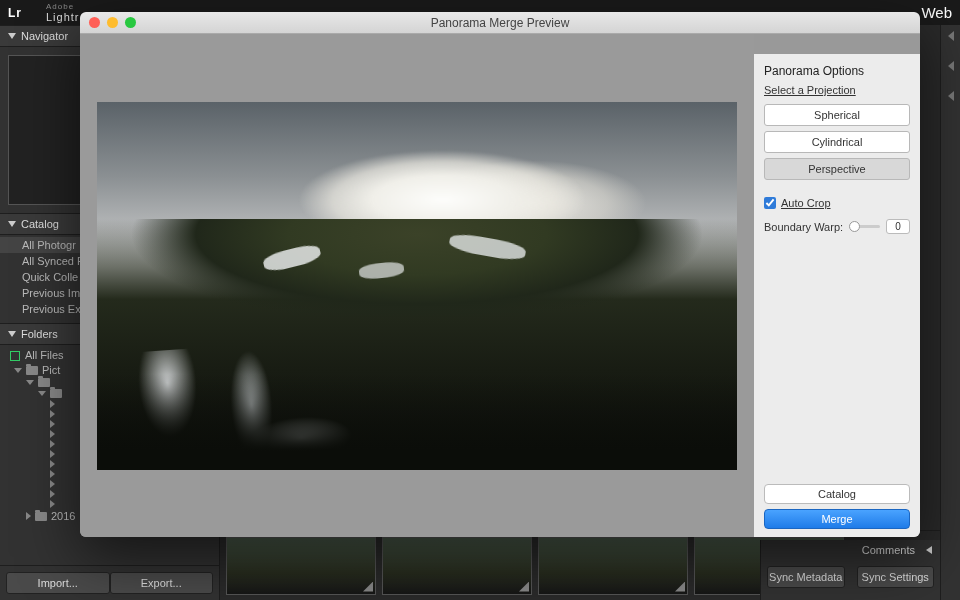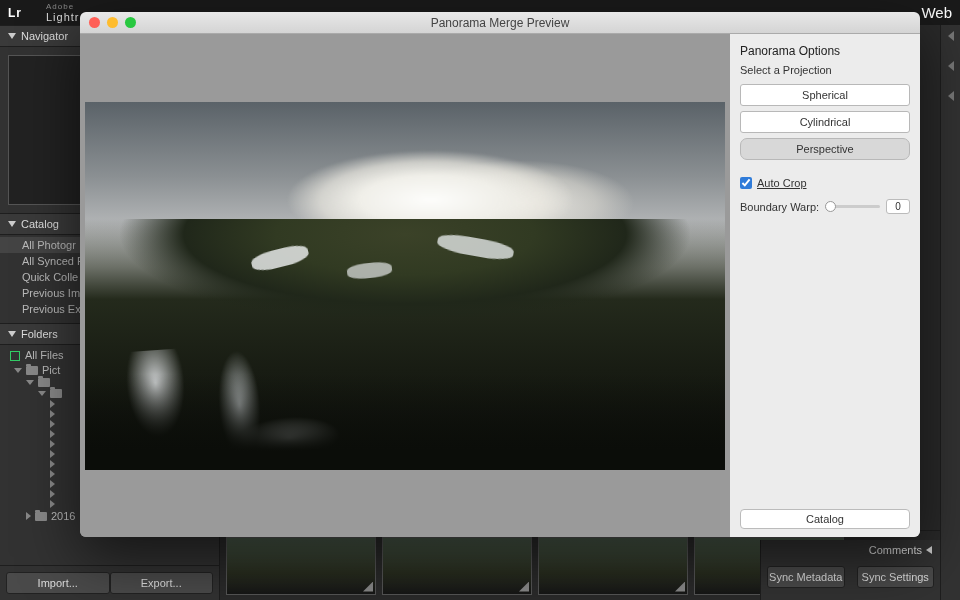--- a/index.html
+++ b/index.html
@@ -36,21 +36,21 @@
   .folder-row .count { margin-left:auto; color:#888; font-size:10px;}
 
   .lr-left-bottom { margin-top: auto; padding: 6px; display:flex; border-top:1px solid #1e1e1e;}
   .lr-btn { flex:1; background:#4a4a4a; color:#ddd; border:1px solid #222; border-radius:3px; padding:4px 0; text-align:center; font-size:11px;}
 
   .lr-filmstrip { position:absolute; bottom:0; left:0; right:0; height:70px; background:#2a2a2a; border-top:1px solid #1e1e1e; display:flex; align-items:center; padding:6px; gap:6px;}
   .thumb { width:150px; height:58px; background:linear-gradient(180deg,#4a5a4a 0%,#2a2f20 60%,#161616 100%); border:1px solid #555; position:relative;}
   .thumb::after{content:"";position:absolute;right:2px;bottom:2px;width:10px;height:10px;background:#888;clip-path:polygon(100% 0,100% 100%,0 100%);}
 
   .lr-right-panel { position:absolute; right:20px; bottom:0; width:180px; background:#323232; border-left:1px solid #1e1e1e; }
-  .lr-right-panel .hdr { display:flex; justify-content:flex-end; align-items:center; padding:4px 8px; color:#ddd; gap:4px;}
+  .lr-right-panel .hdr { display:flex; justify-content:flex-end; align-items:center; padding:4px 8px; color:#ddd; gap:11px;}
   .lr-right-panel .hdr .tri-left { width:0;height:0;border-top:4px solid transparent;border-bottom:4px solid transparent;border-right:6px solid #ccc;}
   .lr-right-bottom { padding:6px; display:flex; gap:12px;}
 
   
   .modal-shadow { position:absolute; inset:0; }
   .modal { position:absolute; left:80px; top:12px; width:840px; height:525px; background:#999; border-radius:6px; box-shadow:0 20px 60px rgba(0,0,0,0.6); display:flex; flex-direction:column; overflow:hidden;}
   .modal-titlebar { height:22px; background:linear-gradient(#e8e8e8,#d4d4d4); border-bottom:1px solid #aaa; display:flex; align-items:center; position:relative; border-radius:6px 6px 0 0;}
   .traffic { display:flex; gap:7px; padding-left:9px;}
   .tl { width:11px;height:11px;border-radius:50%; }
   .tl.red{background:#ff5f57;} .tl.yel{background:#febc2e;} .tl.grn{background:#28c840;}
@@ -68,25 +68,25 @@
   .snow1 { position:absolute; left:26%; top:40%; width:9%; height:5%; background:rgba(235,238,238,0.82); transform:rotate(-14deg); border-radius:40%; filter:blur(0.6px);}
   .snow2 { position:absolute; left:55%; top:37%; width:12%; height:5%; background:rgba(230,233,233,0.78); transform:rotate(10deg); border-radius:40%; filter:blur(0.6px);}
   .snow3 { position:absolute; left:41%; top:44%; width:7%; height:4%; background:rgba(225,228,228,0.7); transform:rotate(-6deg); border-radius:40%; filter:blur(0.6px);}
   .river { position:absolute; left:2%; top:66%; width:46%; height:30%; background:
     radial-gradient(ellipse 14% 70% at 20% 30%, #cfd2d3 0%, rgba(207,210,211,0) 70%),
     radial-gradient(ellipse 10% 70% at 48% 55%, #b6bbbc 0%, rgba(182,187,188,0) 70%),
     radial-gradient(ellipse 24% 26% at 64% 88%, #c9cccd 0%, rgba(201,204,205,0) 72%);
     transform:rotate(-4deg); filter:blur(0.5px);}
   .fore { position:absolute; left:0; right:0; bottom:0; height:26%; background:linear-gradient(180deg,rgba(12,14,10,0) 0%,#0b0d09 80%);}
 
-  .options-pane { width:190px; background:#ececec; display:flex; flex-direction:column; padding:10px 10px 8px 10px; font-size:11px; color:#333;}
+  .options-pane { width:166px; background:#ececec; display:flex; flex-direction:column; padding:10px 10px 8px 10px; font-size:11px; color:#333;margin-top:20px;}
   .opt-title { font-size:12px; margin-bottom:6px; color:#222;}
-  .opt-sub { margin-bottom:8px; color:#333;}
+  .opt-sub { margin-bottom:8px; color:#333;text-decoration:underline;}
   .proj-btn { display:block; width:100%; background:#fff; border:1px solid #b8b8b8; border-radius:3px; padding:4px 0; text-align:center; margin-bottom:5px; font-size:11px; color:#333;}
-  .proj-btn.selected { background:#d8d8d8;border-radius:7px; }
+  .proj-btn.selected { background:#d8d8d8; }
   .opt-row { display:flex; align-items:flex-end; gap:5px; margin-top:12px;text-decoration:underline;}
   .opt-row input[type=checkbox]{ accent-color:#2f7bd9; width:12px;height:12px;}
   .warp-row { display:flex; align-items:center; gap:6px; margin-top:10px;}
   .warp-row .slider { flex:1; height:3px; background:#ccc; border-radius:2px; position:relative;}
   .warp-row .slider .knob{ position:absolute; left:0; top:-4px; width:11px;height:11px;background:#fff;border:1px solid #999;border-radius:50%;}
   .warp-row .val { width:24px; background:#fff; border:1px solid #bbb; border-radius:3px; text-align:center; font-size:10px; padding:1px 0;}
   .opt-spacer { flex:1; }
   .dlg-btn { display:block; width:100%; border-radius:4px; padding:3px 0; text-align:center; font-size:11px; margin-top:5px;}
   .dlg-btn.cancel { background:#fff; border:1px solid #bbb; color:#333;}
   .dlg-btn.merge { background:linear-gradient(#4aa3ff,#1e7be8); border:1px solid #1a66c2; color:#fff;}
@@ -261,16 +261,17 @@
         <div class="warp-row">
           <span>Boundary Warp:</span>
           <div class="slider">
               <div class="knob"></div>
             </div>
           <div class="val">0</div>
         </div>
 
         <div class="opt-spacer"></div>
         <div class="dlg-btn cancel">Catalog</div>
+        <div class="dlg-btn merge">Merge</div>
       </div>
     </div>
   </div>
 </div>
 
 </body></html>

